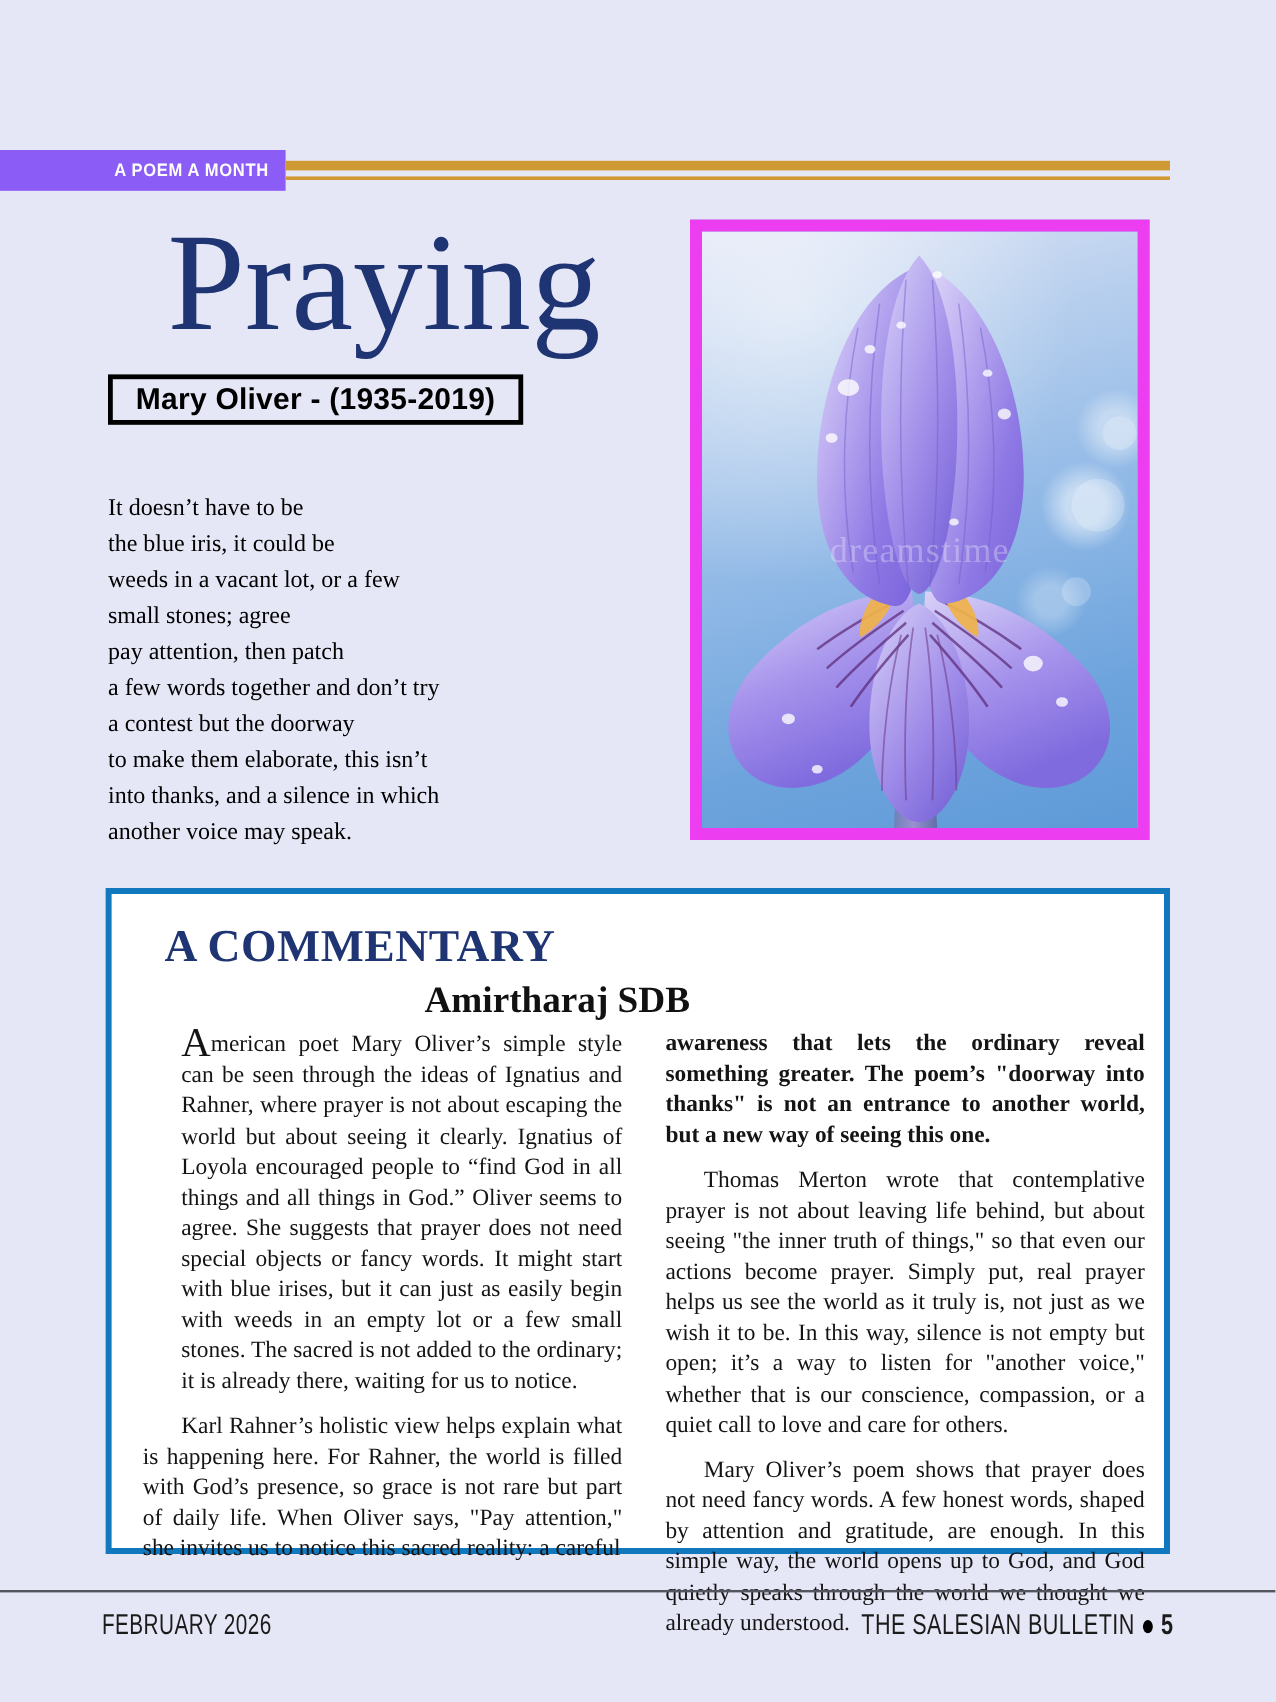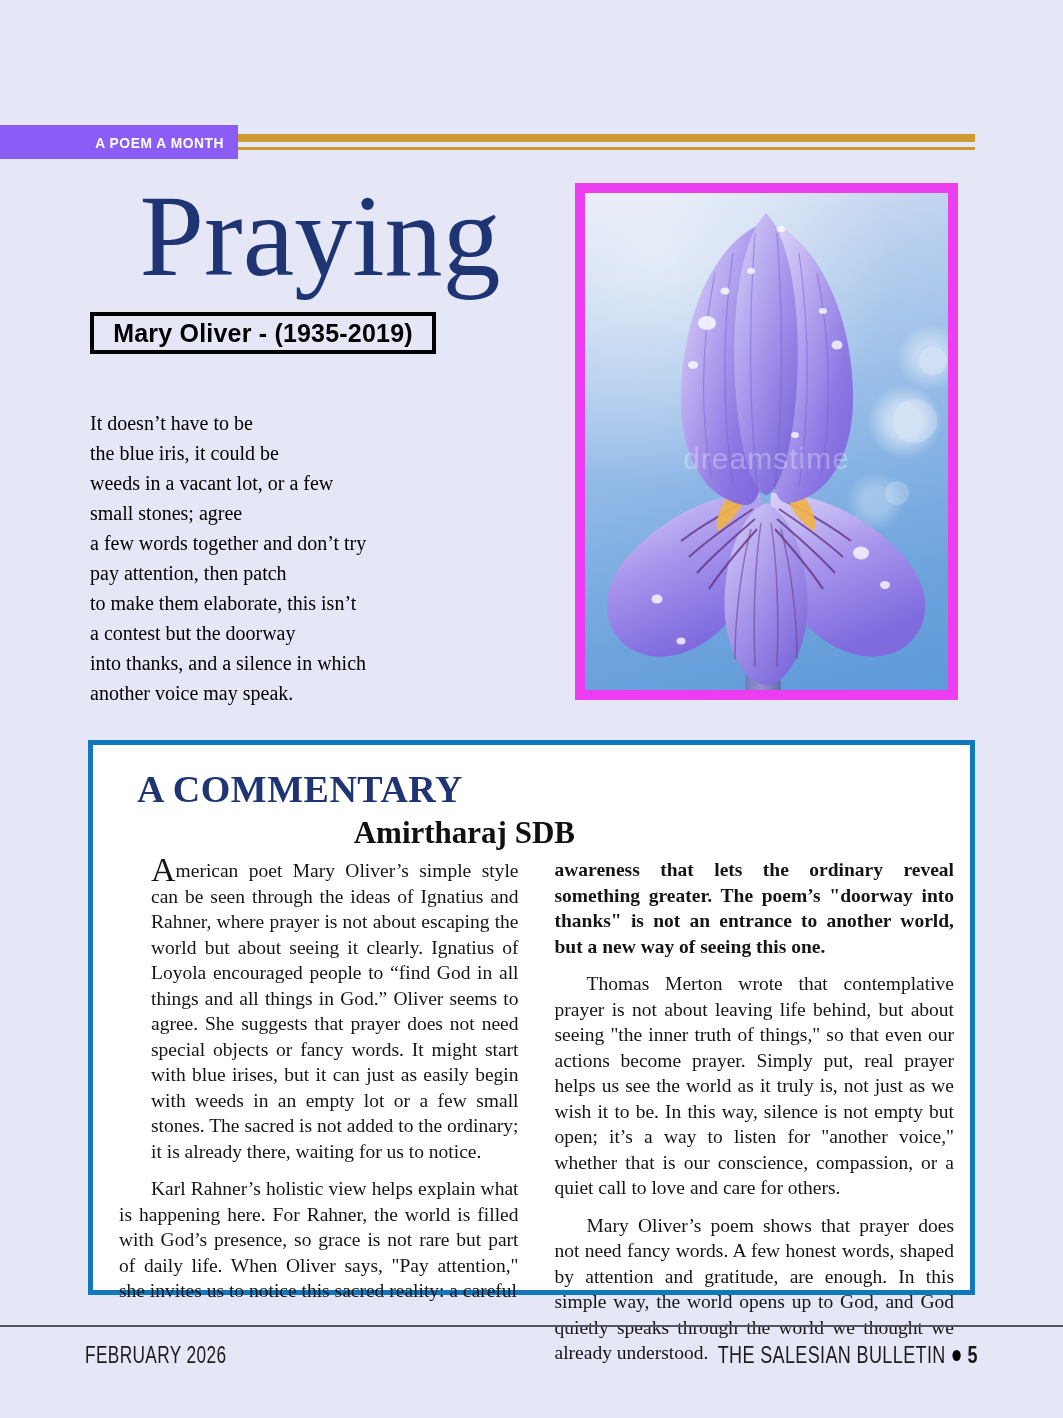--- a/index.html
+++ b/index.html
@@ -133,21 +133,21 @@
       radial-gradient(circle at 80% 62%, rgba(255,255,255,0.28) 0 3%, rgba(255,255,255,0) 7%),
       radial-gradient(circle at 20% 12%, rgba(255,255,255,0.55), rgba(255,255,255,0) 45%),
       linear-gradient(165deg, #dfe4f6 0%, #b9d0ee 22%, #8fb8e6 52%, #6ea4dd 78%, #5e9ad8 100%);
   }
   .photo-inner svg { position: absolute; inset: 0; width: 100%; height: 100%; }
   .photo-watermark {
     position: absolute;
     left: 0; right: 0;
     top: 50%;
     text-align: center;
-    font-family: Liberation Sans, sans-serif;
+    font-family: Liberation Serif, serif;
     font-size: 30px;
     color: rgba(255,255,255,0.30);
     letter-spacing: 1px;
     pointer-events: none;
   }
 
   
   .commentary-box {
     position: absolute;
     left: 88px;
@@ -271,24 +271,24 @@
 
 <div class="byline-box">
   <span>Mary Oliver - (1935-2019)</span>
 </div>
 
 <div class="poem-body">
   <div class="poem-line">It doesn’t have to be</div>
   <div class="poem-line">the blue iris, it could be</div>
   <div class="poem-line">weeds in a vacant lot, or a few</div>
   <div class="poem-line">small stones; agree</div>
+  <div class="poem-line">pay attention, then patch</div>
   <div class="poem-line">a few words together and don’t try</div>
-  <div class="poem-line">pay attention, then patch</div>
+  <div class="poem-line">a contest but the doorway</div>
   <div class="poem-line">to make them elaborate, this isn’t</div>
-  <div class="poem-line">a contest but the doorway</div>
   <div class="poem-line">into thanks, and a silence in which</div>
   <div class="poem-line">another voice may speak.</div>
 </div>
 
 <div class="photo-frame">
   <div class="photo-inner">
     <svg viewBox="0 0 363 497" preserveAspectRatio="none">
       <defs>
         <linearGradient id="petalA" x1="0" y1="0" x2="1" y2="1">
           <stop offset="0%" stop-color="#e3dcfa"></stop>

